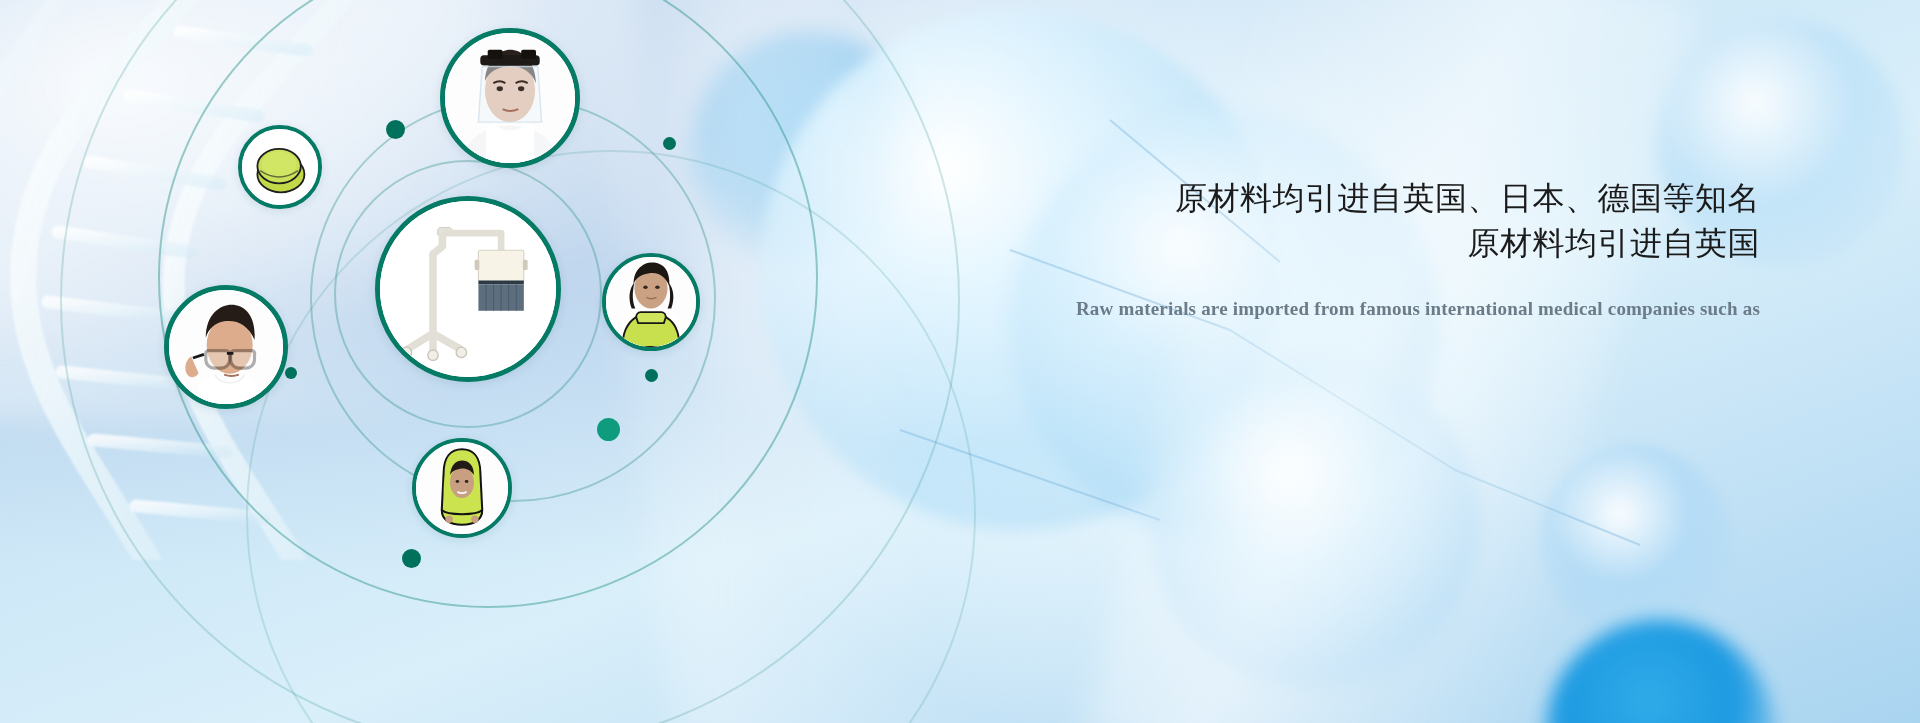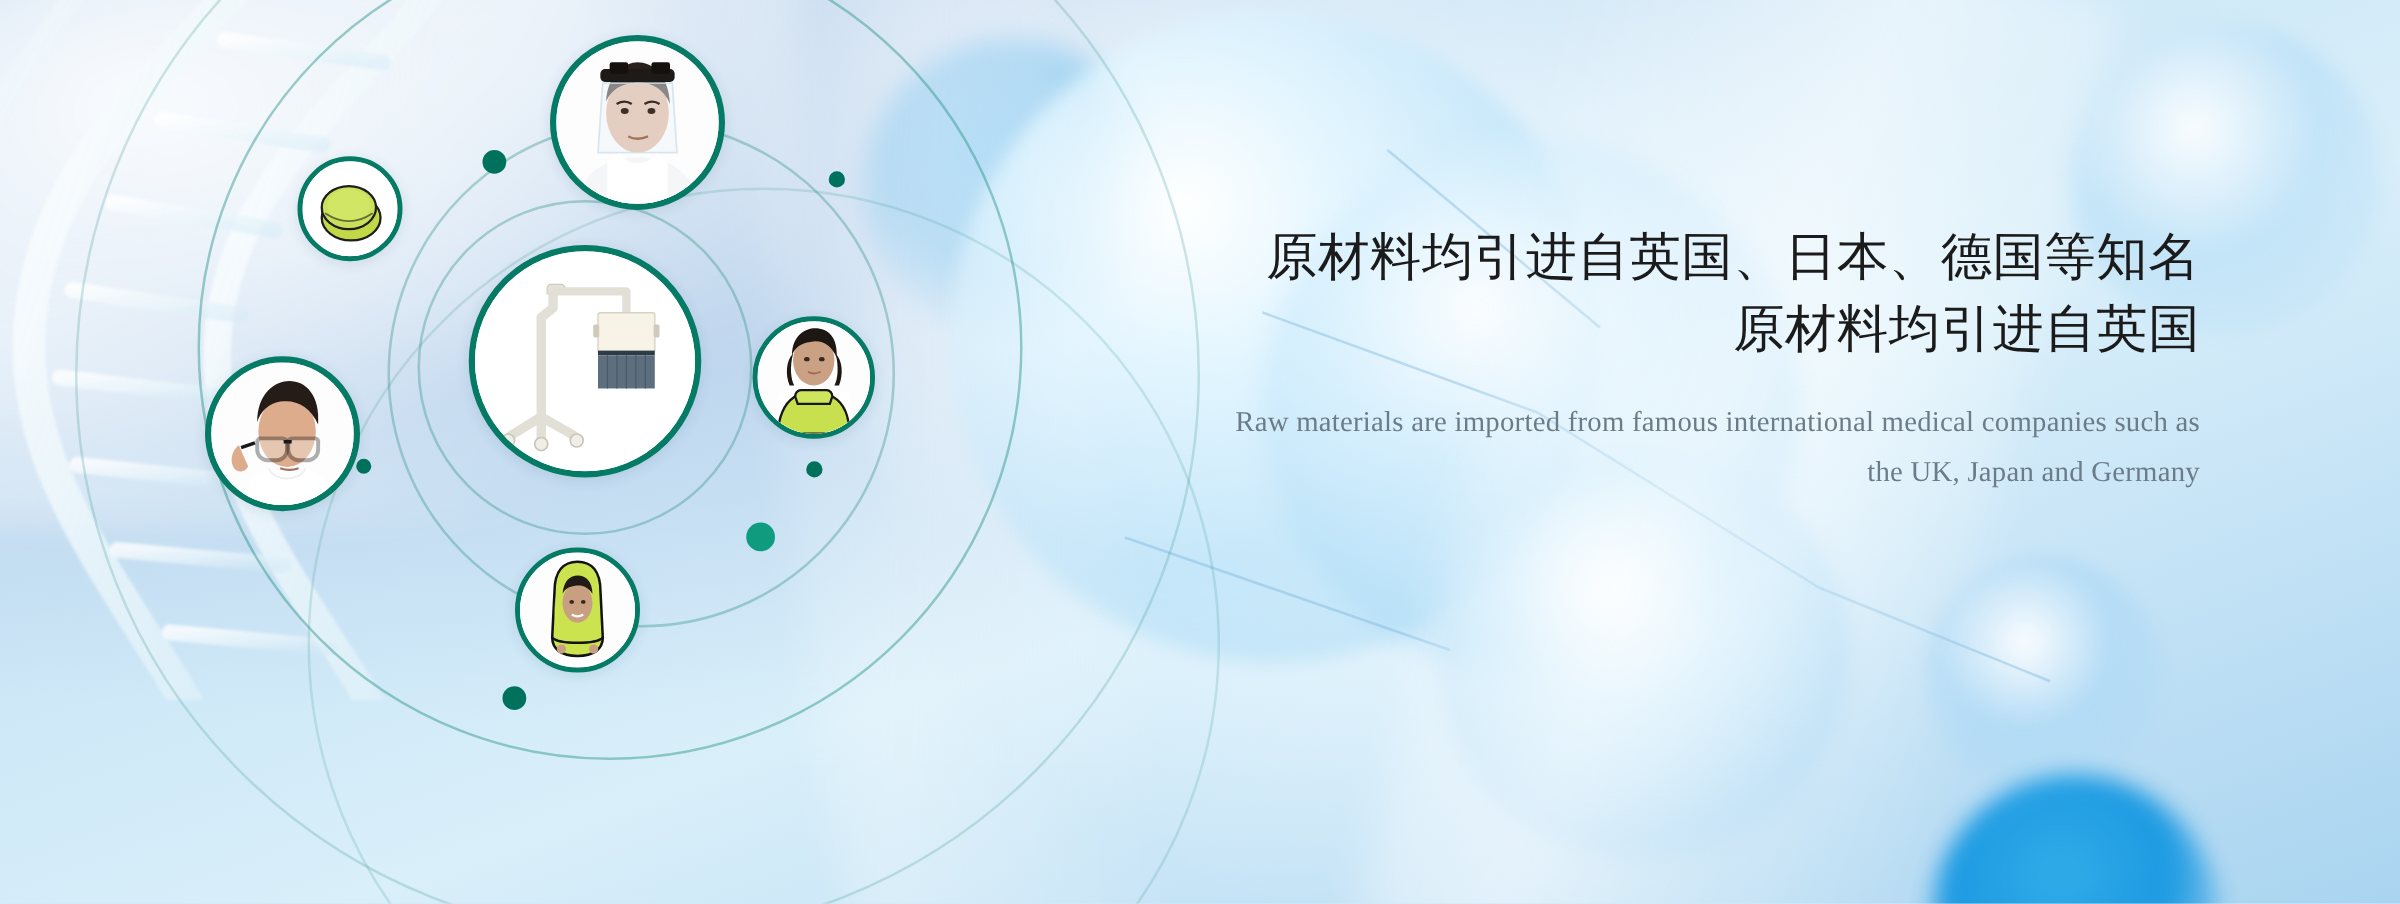--- a/index.html
+++ b/index.html
@@ -117,35 +117,36 @@
 
   
   .text-block {
     position: absolute;
     right: 160px; top: 176px;
     width: 780px;
     text-align: right;
   }
   .headline {
     font-family: Liberation Sans, sans-serif;
-    font-size: 41px;
+    font-size: 32px;
     line-height: 1.42;
     color: #1b1b1b;
     font-weight: 400;
     letter-spacing: 0.5px;
     white-space: nowrap;
   }
   .headline .l2 { display: block; }
   .subline {
     margin-top: 26px;
     font-family: "Liberation Serif", "DejaVu Serif", serif;
-    font-size: 23px;
+    font-size: 19px;
     line-height: 1.7;
     color: #6b7b88;
     letter-spacing: 0.2px;
+    font-weight: bold;
   }
   .subline .s2 { display: block; }
 </style>
 </head>
 <body>
 
 <div id="banner">
 
   <div class="bg-base"></div>
   <div class="bg-cloud"></div>
@@ -314,17 +315,16 @@
     </svg>
   </div>
 
   <div class="text-block">
     <div class="headline">
       <span class="l1">原材料均引进自英国、日本、德国等知名</span>
       <span class="l2">原材料均引进自英国</span>
     </div>
     <div class="subline">
       <span class="s1">Raw materials are imported from famous international medical companies such as</span>
-      <span class="s2">the UK, Japan and Germany</span>
     </div>
   </div>
 
 </div>
 
 </body></html>

